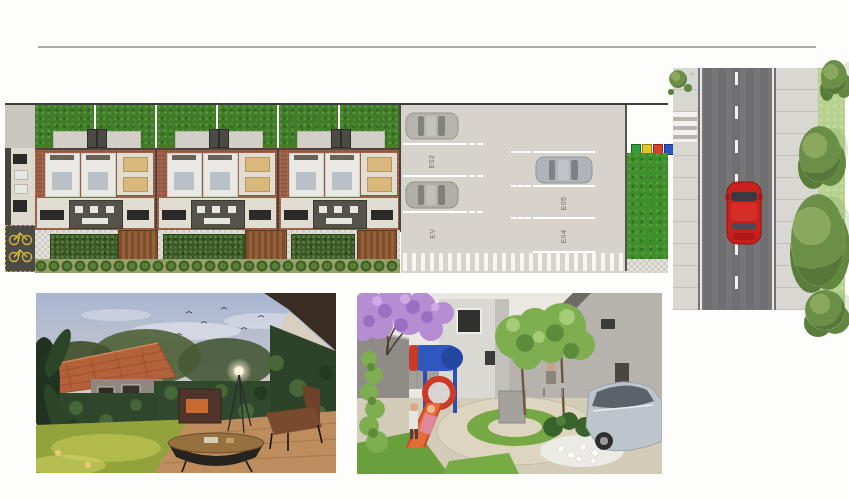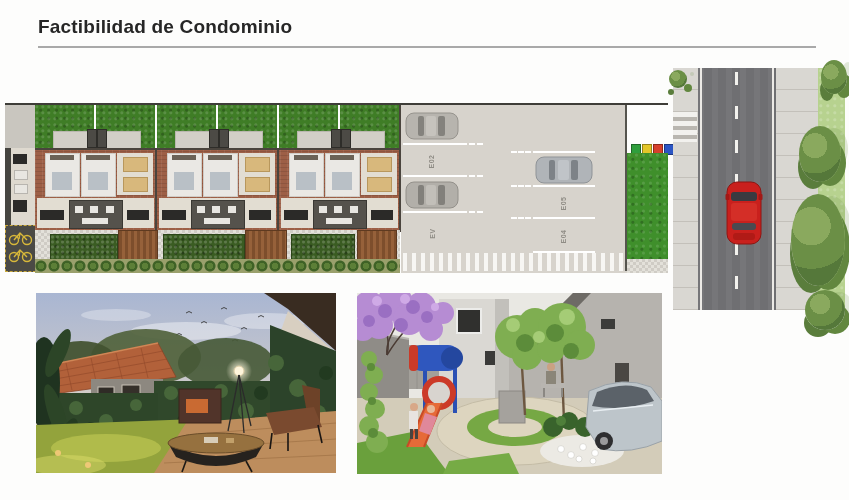--- a/index.html
+++ b/index.html
@@ -77,21 +77,20 @@
 
   
   .photo{overflow:hidden;}
   svg{display:block;}
 </style>
 </head>
 <body>
 
 <div class="stage">
 
-  <div class="abs title">Factibilidad de Condominio</div>
   <div class="abs title-rule"></div>
 
   <div class="abs plan">
     <div class="abs plan-topline"></div>
 
     <div class="abs path-gray" style="left:0;top:2px;width:30px;height:43px;"></div>
     <div class="abs" style="left:0;top:45px;width:30px;height:77px;background:#ded9cf;border-right:2px solid #4a443d;">
       <div class="abs" style="left:0;top:0;width:6px;height:77px;background:#45443f;"></div>
       <div class="abs counter" style="left:8px;top:6px;width:14px;height:10px;"></div>
       <div class="abs fixture" style="left:9px;top:22px;width:12px;height:8px;border:1px solid #b8b5af;"></div>

